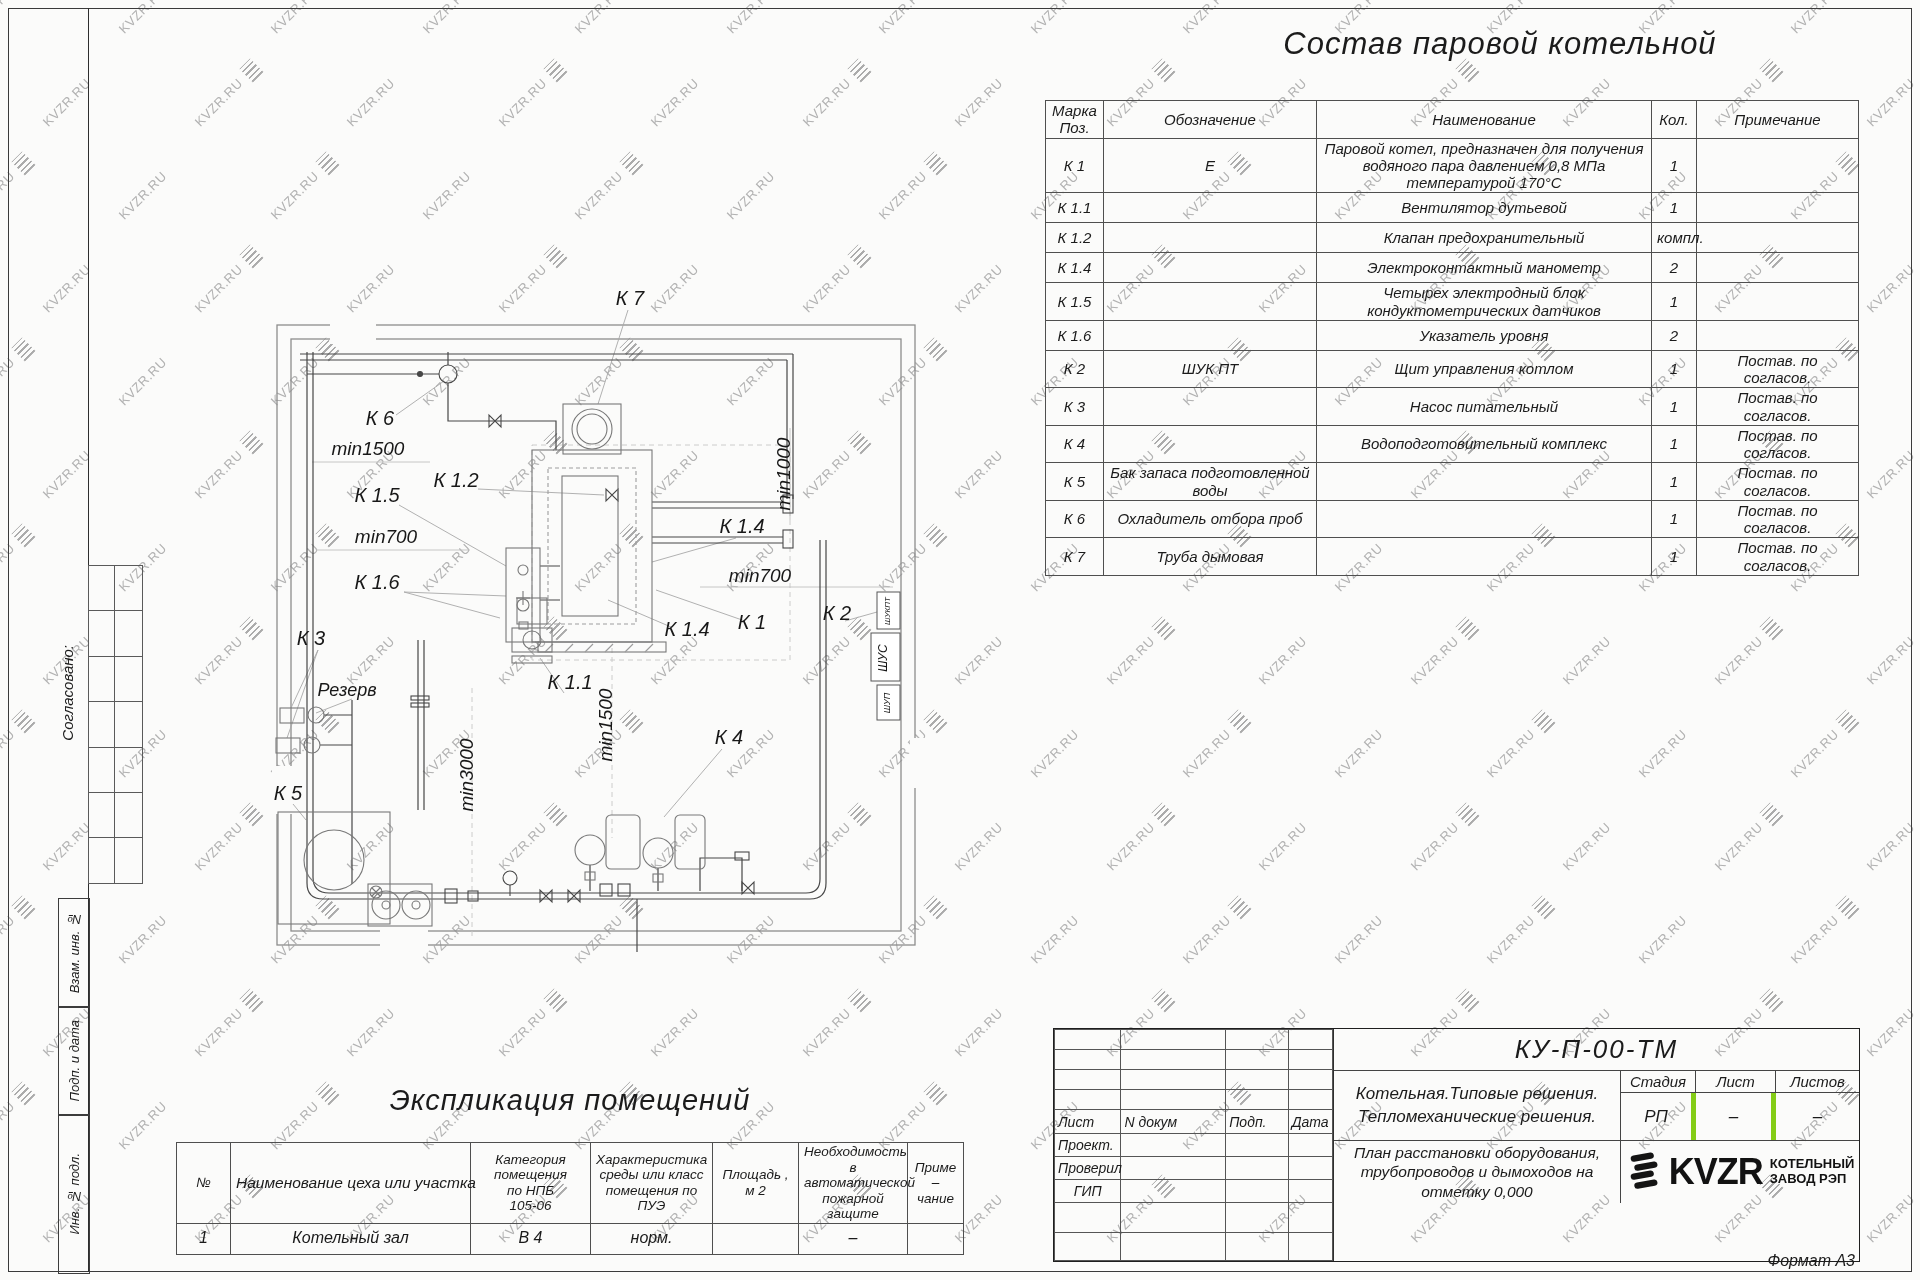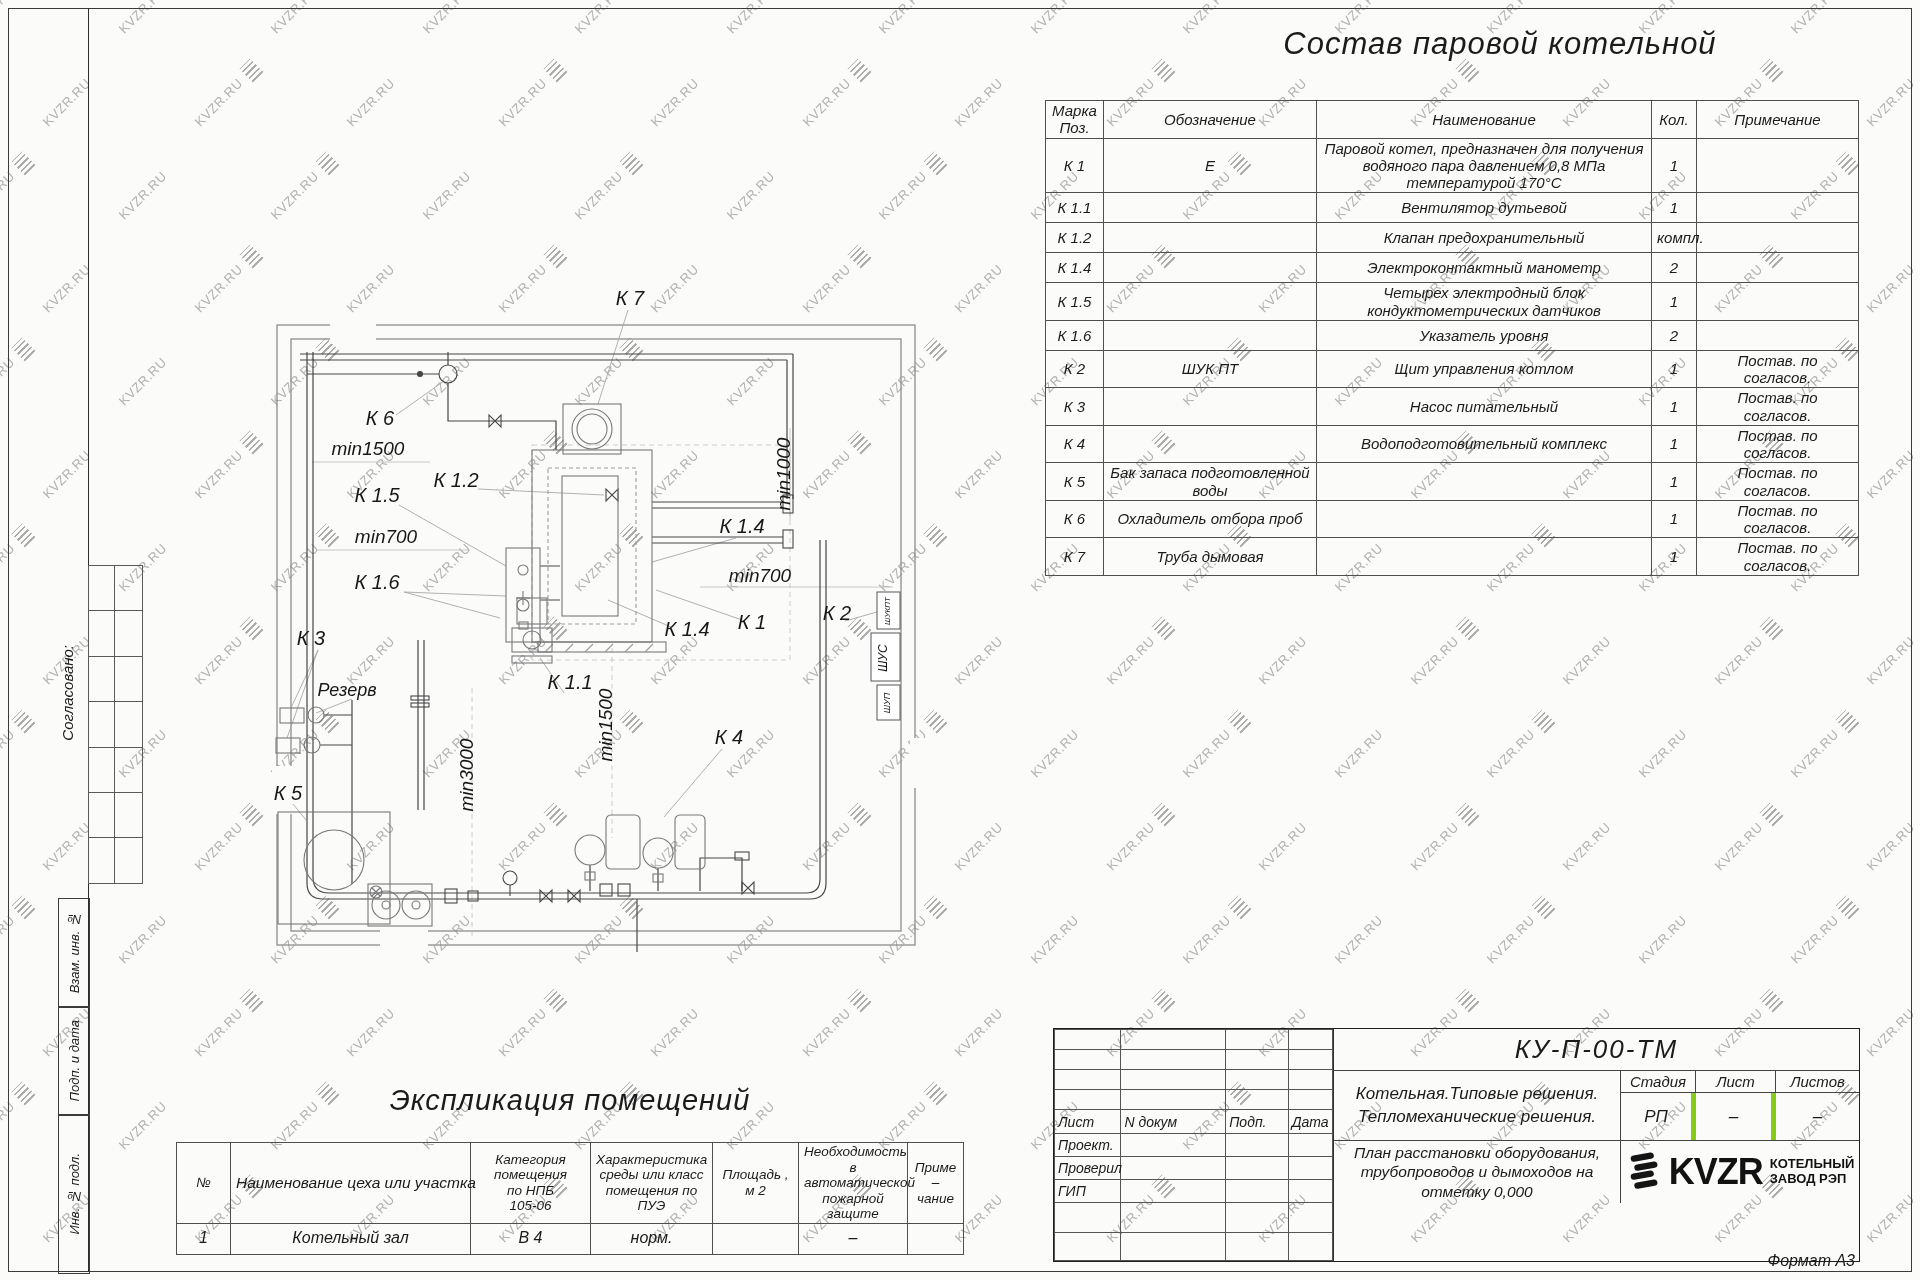--- a/index.html
+++ b/index.html
@@ -728,21 +728,21 @@
               <td></td>
               <td></td>
             </tr>
         <tr style="height:23px;">
               <td style="text-align:left;">Проверил</td>
               <td></td>
               <td></td>
               <td></td>
             </tr>
         <tr style="height:23px;">
-              <td style="text-align:left;">ГИП</td>
+              <td style="text-align:center;">ГИП</td>
               <td></td>
               <td></td>
               <td></td>
             </tr>
         <tr style="height:30px;">
               <td></td>
               <td></td>
               <td></td>
               <td></td>
             </tr>

